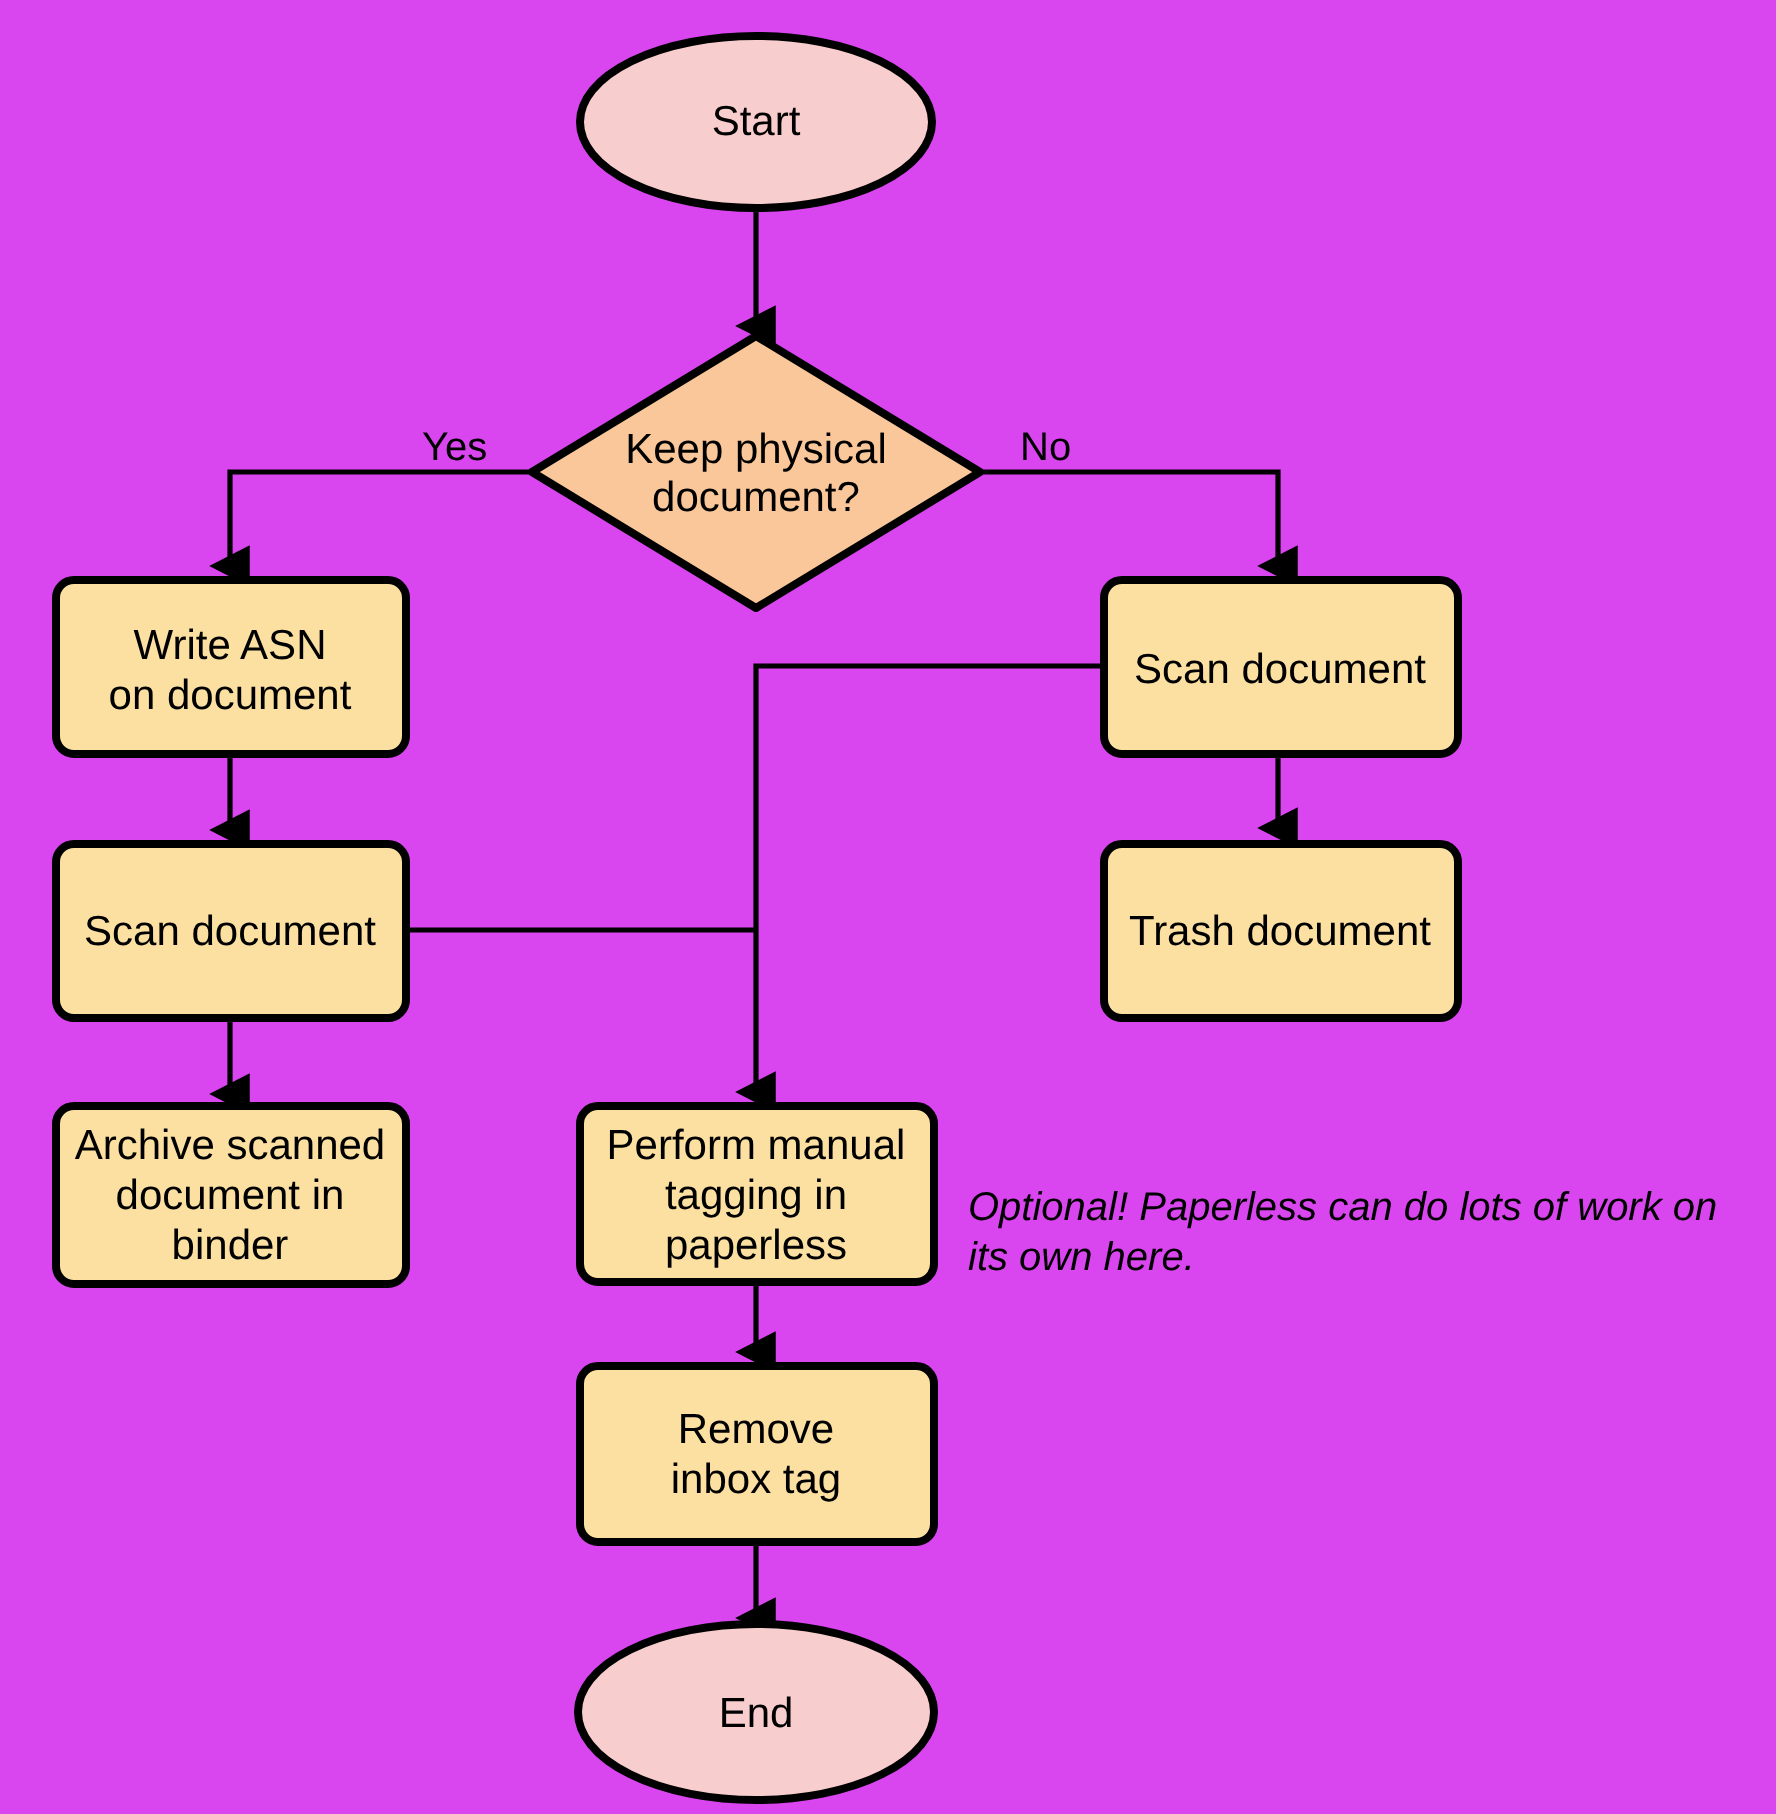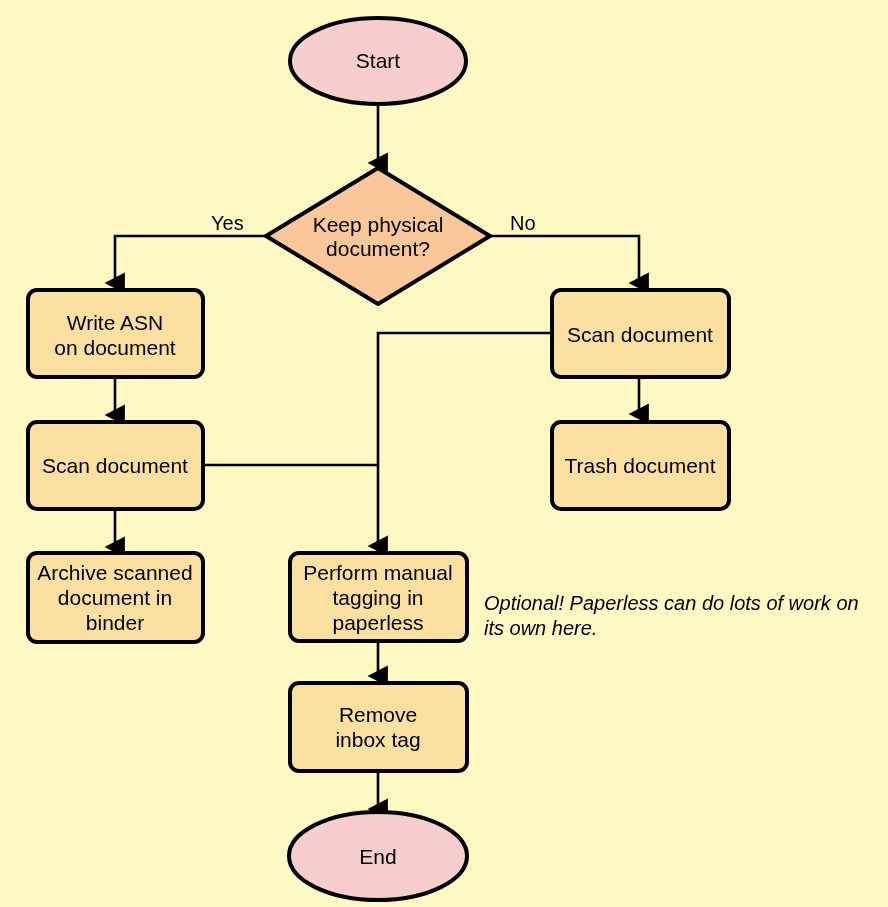--- a/index.html
+++ b/index.html
@@ -10,21 +10,21 @@
   body {
     width: 888px;
     height: 907px;
     font-family: "Liberation Sans", sans-serif;
     overflow: hidden;
   }
   #flow-root {
     position: relative;
     width: 888px;
     height: 907px;
-    background: #fef9c3;
+    background: #d946ef;
   }
   svg#flow-svg {
     display: block;
     width: 888px;
     height: 907px;
   }
   .node-shape {
     stroke: #000000;
     stroke-width: 4;
     stroke-linejoin: round;

